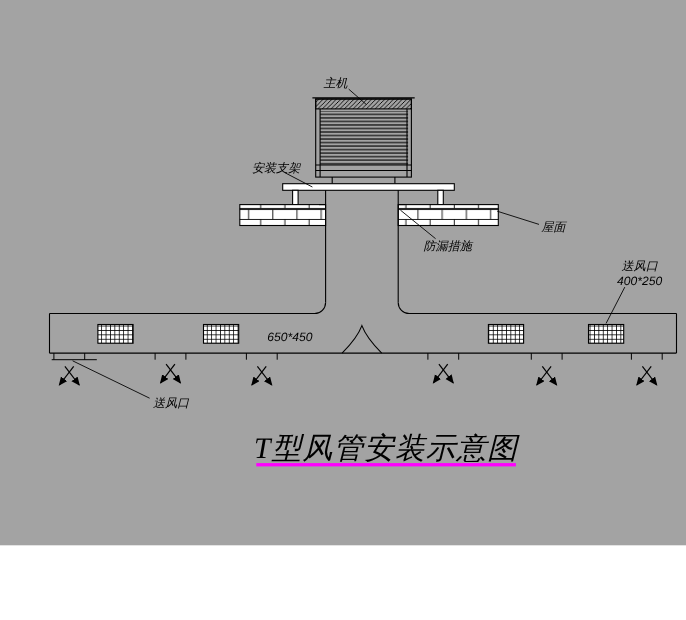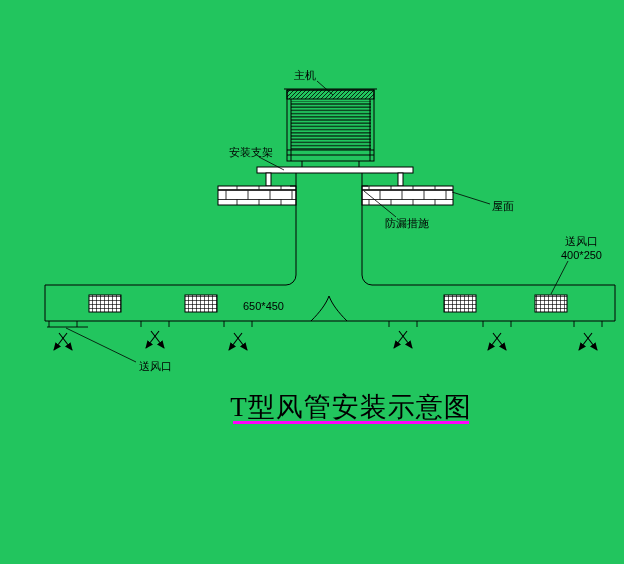--- a/index.html
+++ b/index.html
@@ -1,21 +1,22 @@
 <!DOCTYPE html>
 <html><head>
 <meta charset="utf-8">
 <style>
   html,body{margin:0;padding:0;background:#ffffff;}
   .canvas{
     position:relative;
-    width:624px;height:564px;
-    background:#22c55e;
+    width:624px;height:496px;
+    background:#a3a3a3;
     overflow:hidden;
     font-family:"Liberation Sans", sans-serif;
+    font-style:italic;
   }
   svg{display:block;}
   text{font-family:"Liberation Sans", sans-serif;}
   .label{font-size:11px;fill:#000;}
   .size-label{font-size:11px;fill:#000;}
   .title-text{font-size:27px;fill:#000;font-family:"Liberation Serif", serif;letter-spacing:1px;}
 </style>
 </head>
 <body>
 

